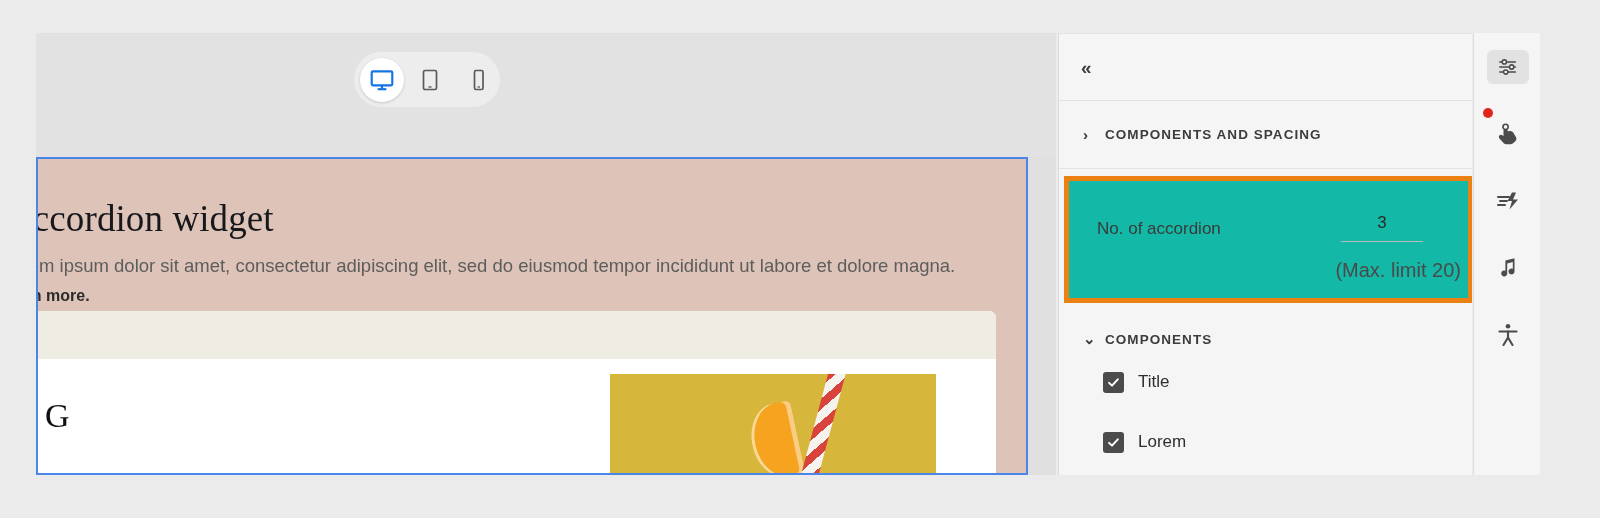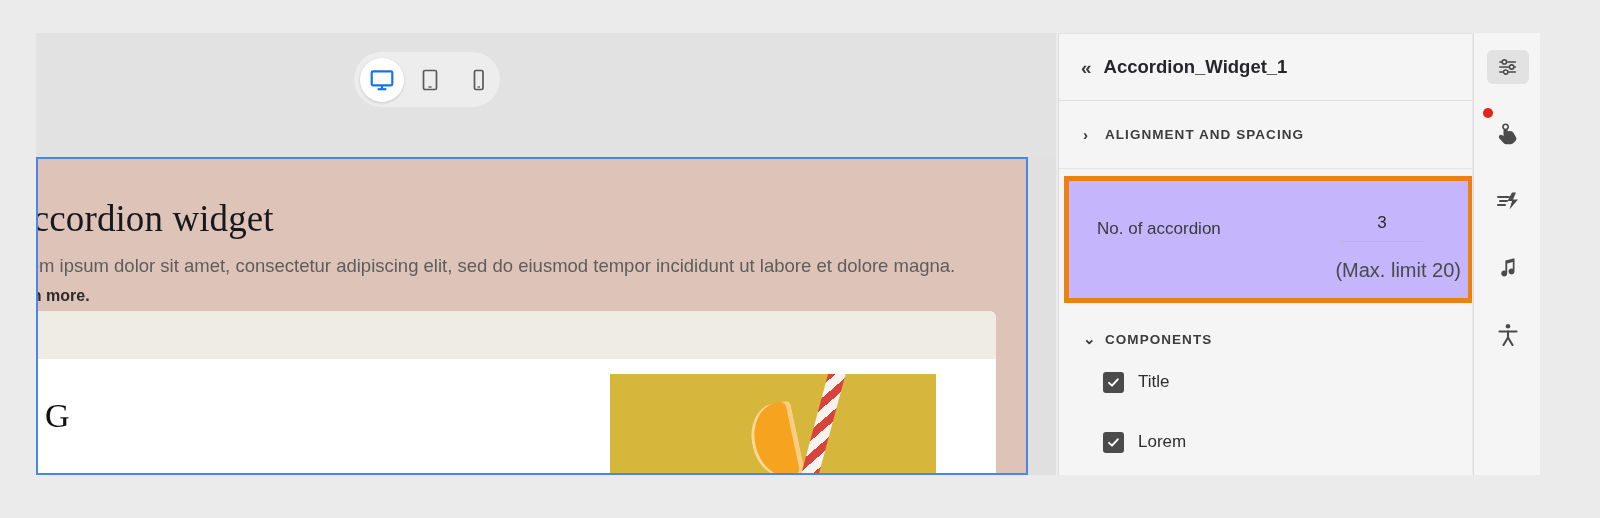--- a/index.html
+++ b/index.html
@@ -235,21 +235,21 @@
 
   
   .highlight-box {
     position: absolute;
     left: 5px;
     top: 142px;
     width: 409px;
     height: 127px;
     border: 5px solid #ec8113;
     box-sizing: border-box;
-    background: #c4b5fd;
+    background: #14b8a6;
   }
   .field-row {
     position: absolute;
     left: 0; top: 0;
     width: 100%;
     height: 100%;
   }
   .field-label {
     position: absolute;
     left: 28px;
@@ -411,26 +411,25 @@
         </div>
       </div>
 
     </div>
   </div>
 
   <div class="settings-panel">
 
     <div class="panel-header">
       <span class="collapse-chev">«</span>
-      <span class="panel-title">Accordion_Widget_1</span>
     </div>
 
     <div class="section-row">
       <span class="section-chev">›</span>
-      <span class="section-label">ALIGNMENT AND SPACING</span>
+      <span class="section-label">COMPONENTS AND SPACING</span>
     </div>
 
     <div class="highlight-box">
       <div class="field-row">
         <span class="field-label">No. of accordion</span>
         <div class="field-value-wrap">
           <span class="field-value">3</span>
           <div class="field-underline"></div>
         </div>
         <span class="field-hint">(Max. limit 20)</span>

